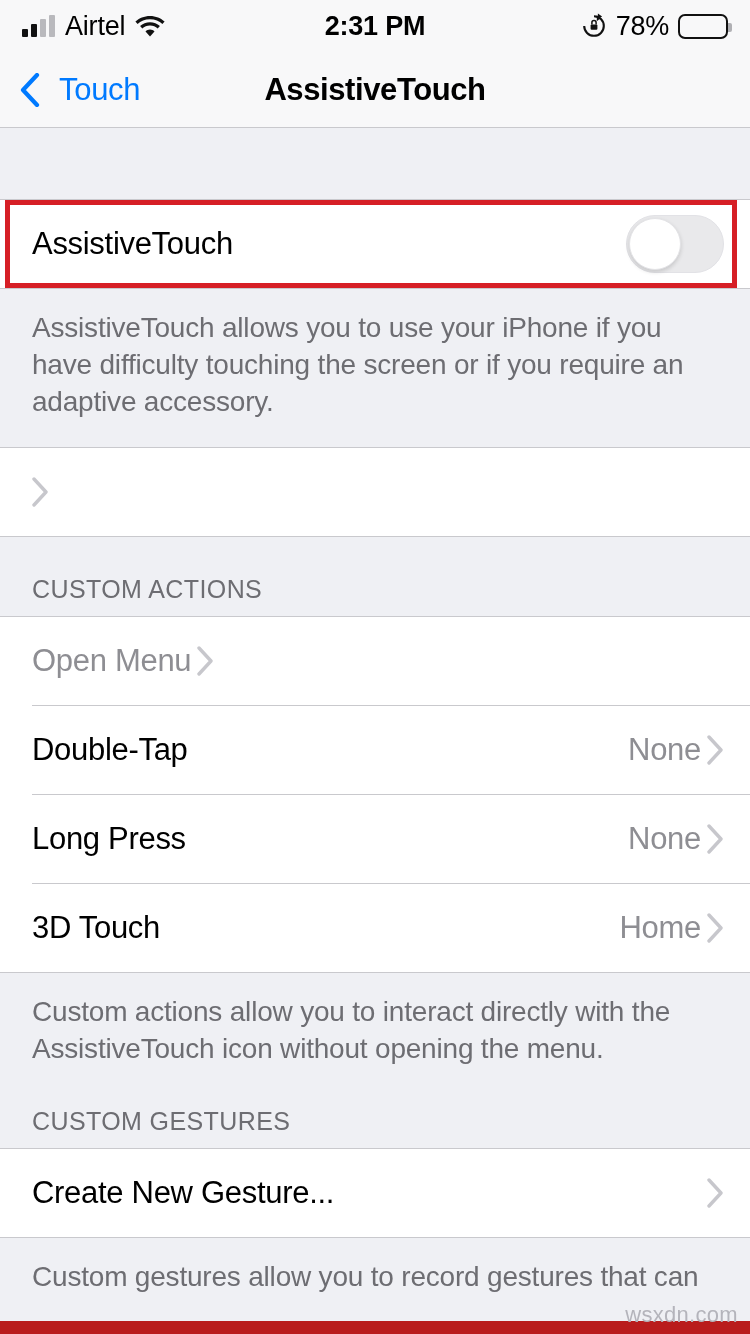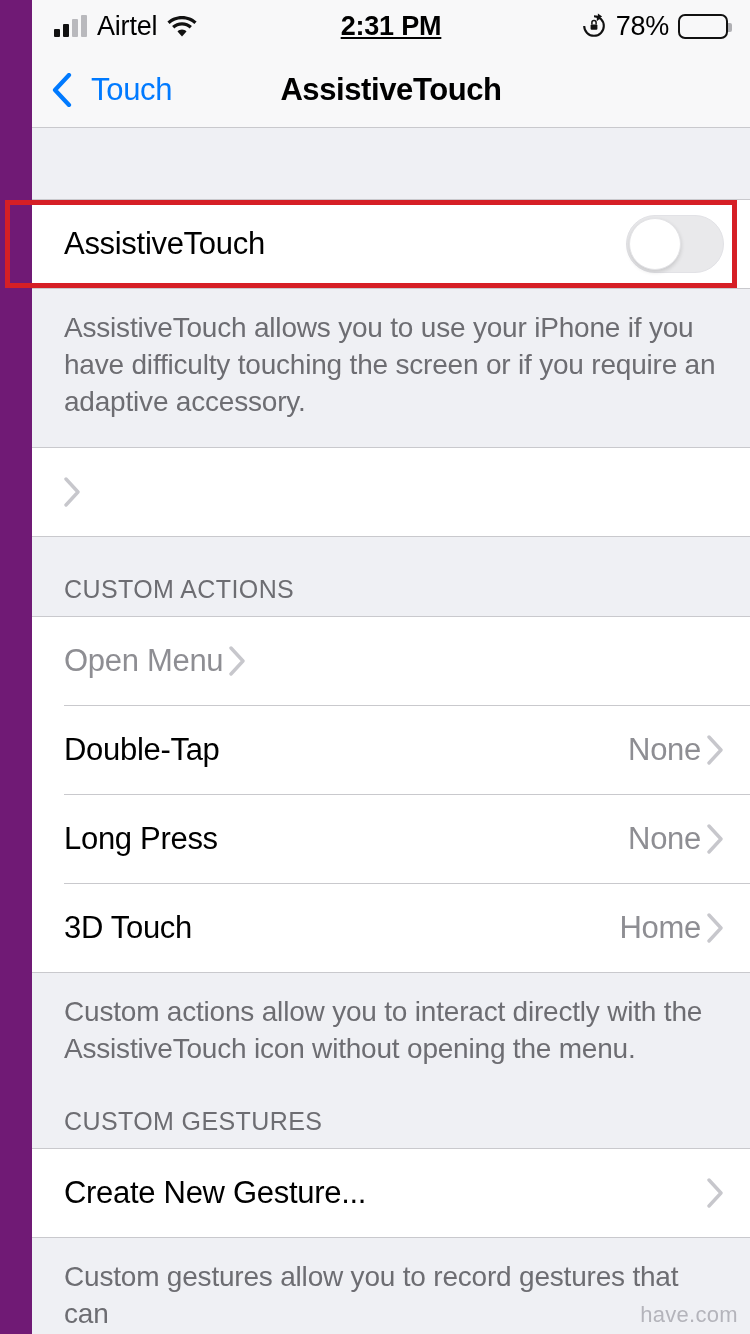--- a/index.html
+++ b/index.html
@@ -3,30 +3,30 @@
 <meta charset="utf-8">
 <style>
   * { margin:0; padding:0; box-sizing:border-box; }
   html, body {
     width:750px; height:1334px;
     background:#eff0f4;
     font-family:"Liberation Sans", sans-serif;
     -webkit-font-smoothing:antialiased;
     overflow:hidden;
   }
-  .phone { position:relative; width:750px; height:1334px; background:#701a75;padding-left:32px; }
+  .phone { position:relative; width:750px; height:1334px; background:#b91c1c; }
 
   
   .statusbar{
     position:relative; height:52px; background:#f8f8f9;
     display:flex; align-items:center; padding:0 22px;
   }
   .sb-left{ display:flex; align-items:center; gap:10px; flex:1; }
   .sb-center{ position:absolute; left:0; right:0; text-align:center;
-    font-size:27px; font-weight:bold; color:#000; letter-spacing:-0.2px;text-decoration:underline; }
+    font-size:27px; font-weight:bold; color:#000; letter-spacing:-0.2px; }
   .sb-right{ display:flex; align-items:center; justify-content:flex-end; gap:9px; flex:1; z-index:2; }
 
   .signal{ display:flex; align-items:flex-end; gap:3px; height:22px; }
   .signal i{ display:block; width:6px; background:#111; border-radius:1px; }
   .signal i:nth-child(1){ height:8px; }
   .signal i:nth-child(2){ height:13px; }
   .signal i:nth-child(3){ height:18px; background:#b9b9bd; }
   .signal i:nth-child(4){ height:22px; background:#b9b9bd; }
   .carrier{ font-size:27px; color:#000; letter-spacing:-0.2px; }
   .wifi{ width:30px; height:23px; }
@@ -223,14 +223,14 @@
             <path d="M2 2l12 13L2 28" fill="none" stroke="#c7c7cc" stroke-width="3.4" stroke-linecap="round" stroke-linejoin="round"></path>
           </svg>
       </span>
     </div>
   </div>
 
   <div class="footer">Custom gestures allow you to record gestures that can</div>
 
   <div class="highlight"></div>
 
-  <div class="watermark">have.com</div>
+  <div class="watermark">wsxdn.com</div>
 </div>
 
 </body></html>

